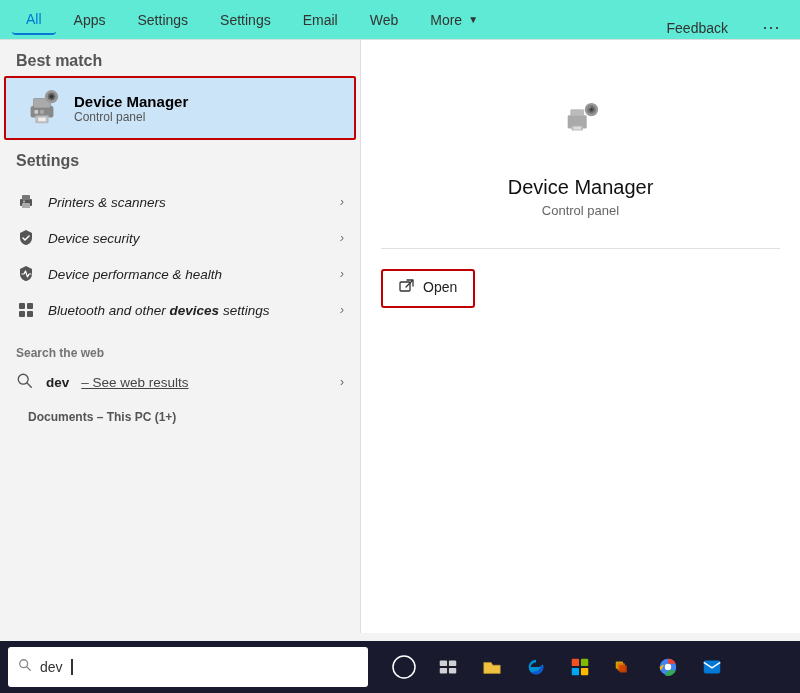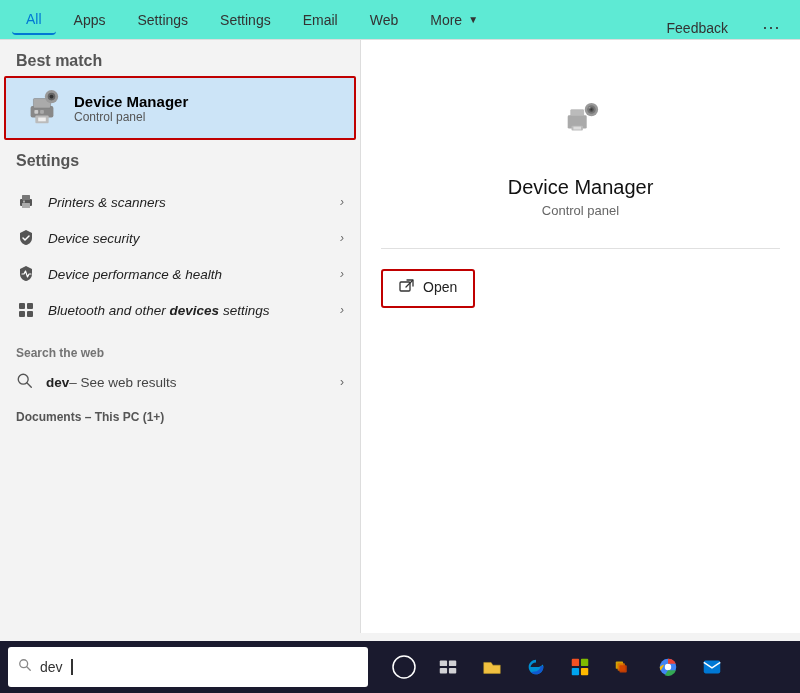--- a/index.html
+++ b/index.html
@@ -167,21 +167,21 @@
       margin-left: auto;
       color: #666;
       font-size: 12px;
     }
 
     
     .docs-label {
       font-size: 12px;
       font-weight: 600;
       color: #555;
-      padding: 10px 16px 6px 16px;
+      padding: 10px 16px 6px 28px;
     }
 
     
     .right-panel {
       flex: 1;
       background: #fff;
       display: flex;
       flex-direction: column;
       align-items: center;
       padding: 40px 20px 20px 20px;
@@ -392,21 +392,21 @@
 
     <div class="web-section-label">Search the web</div>
     <div class="web-search-item">
       <div class="search-icon">
         <svg viewBox="0 0 20 20" fill="none" xmlns="http://www.w3.org/2000/svg" width="18" height="18">
           <circle cx="8" cy="8" r="5.5" stroke="#555" stroke-width="1.5"></circle>
           <line x1="12" y1="12" x2="17" y2="17" stroke="#555" stroke-width="1.5" stroke-linecap="round"></line>
         </svg>
       </div>
       <span style="font-weight:600;">dev</span>
-      <span style="margin-left:0; color:#444;">– See web results</span>
+      <span style="margin-left:12px; color:#444;text-decoration:underline;">– See web results</span>
       <span class="chevron">›</span>
     </div>
 
     <div class="docs-label">Documents – This PC (1+)</div>
 
   </div>
 
   <div class="right-panel">
     <div class="right-icon-box dm-icon">
       <svg viewBox="0 0 80 80" fill="none" xmlns="http://www.w3.org/2000/svg" width="80" height="80">

